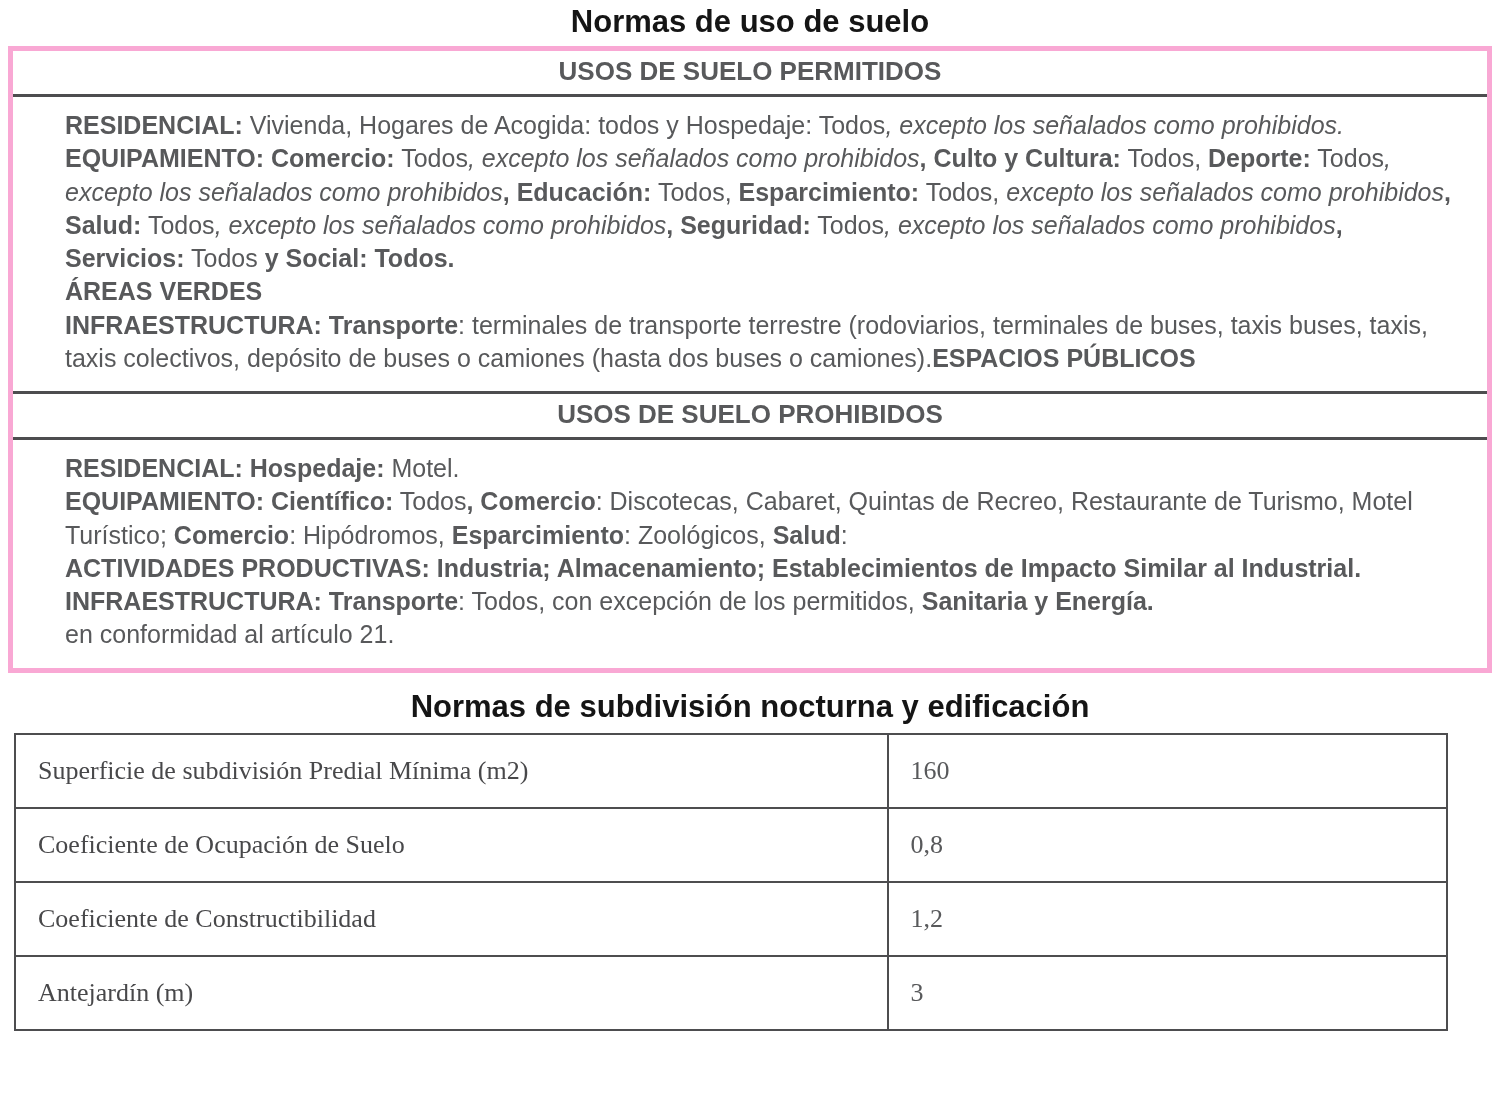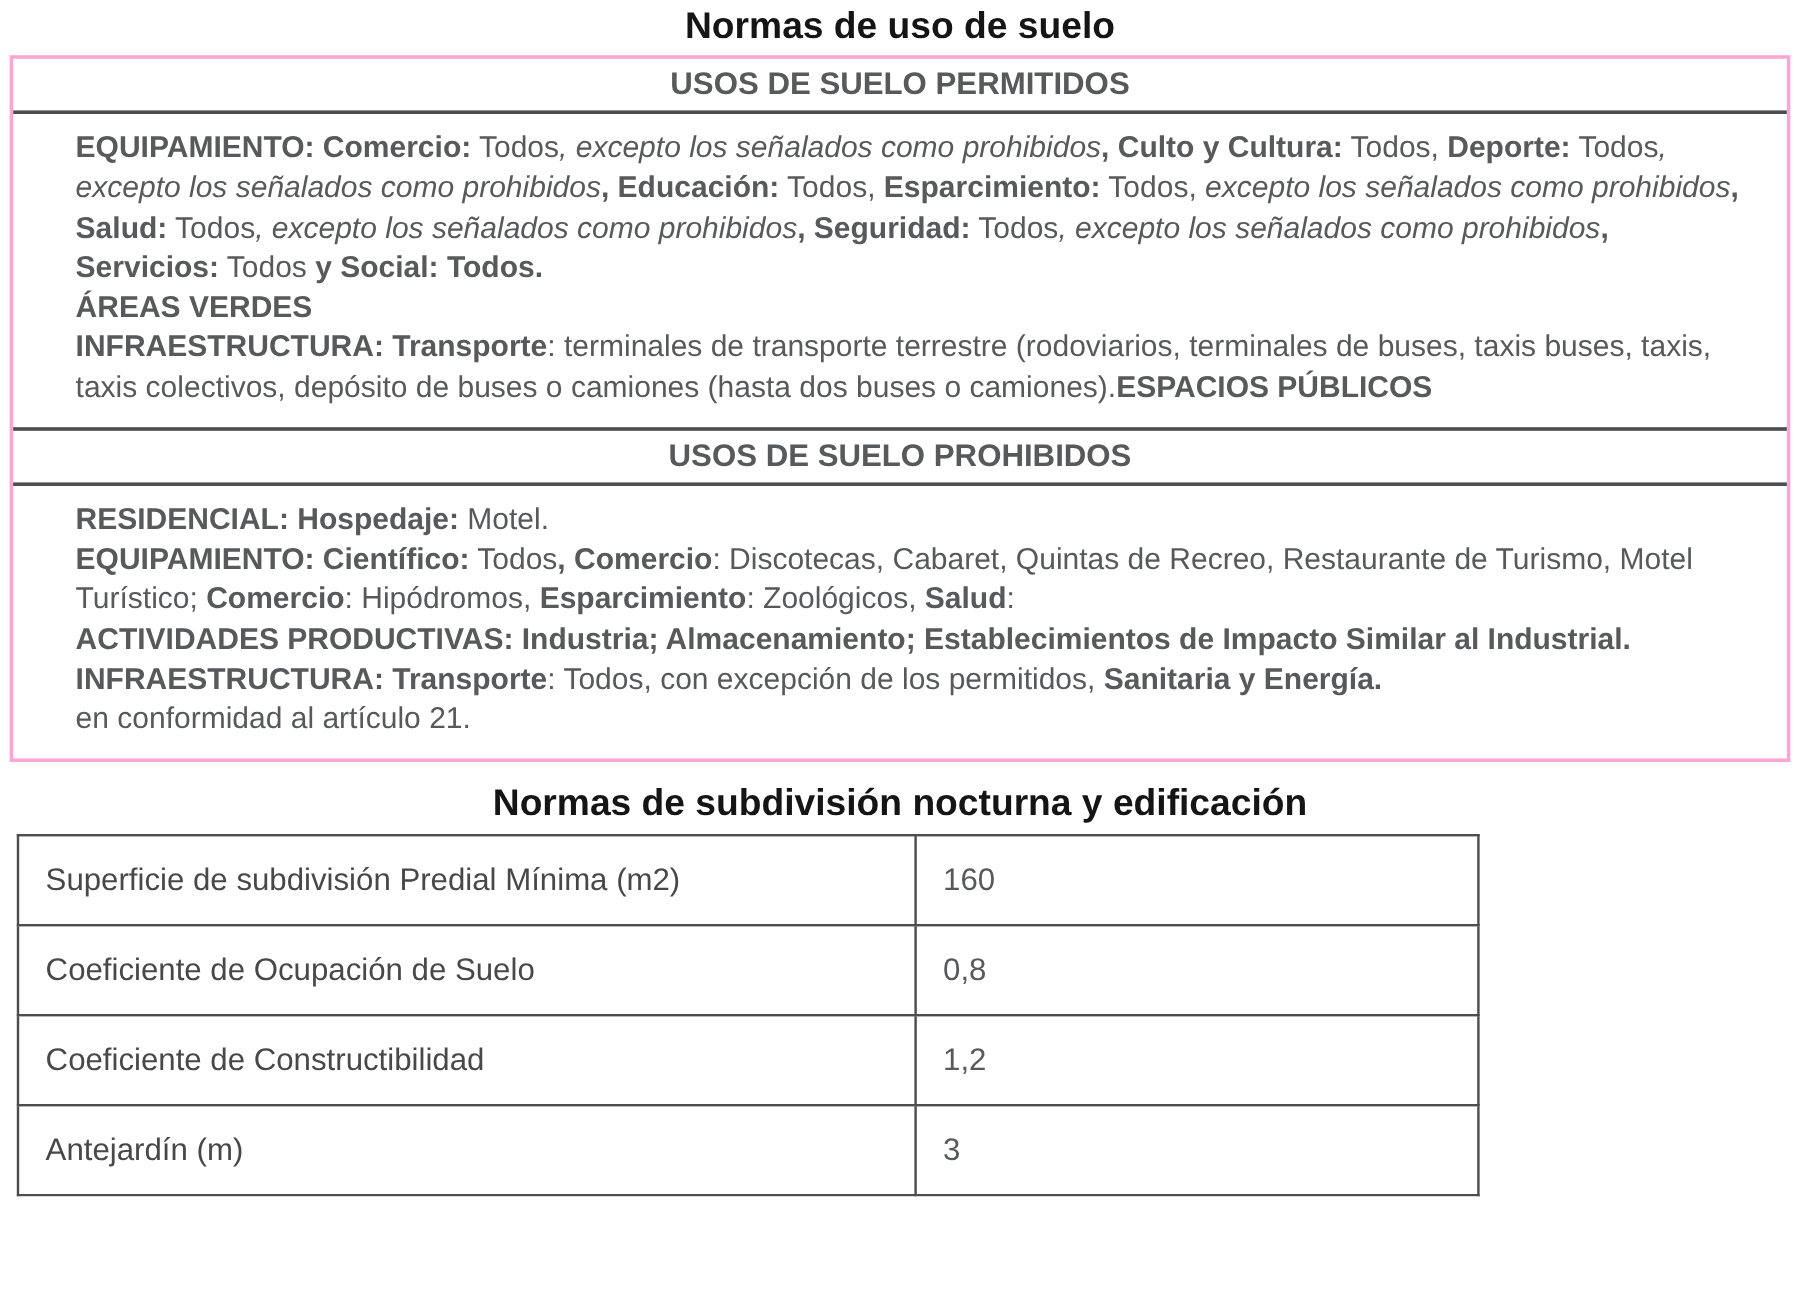--- a/index.html
+++ b/index.html
@@ -15,21 +15,21 @@
   }
   .doc-title {
     text-align: center;
     font-weight: bold;
     font-size: 31px;
     color: #151515;
     margin: 4px 0 6px 0;
   }
   .uso-box {
     margin: 0 8px;
-    border: 3px solid #f9a8d4;
+    border: 5px solid #f9a8d4;
   }
   .section-header {
     text-align: center;
     font-weight: bold;
     font-size: 26px;
     color: #58595b;
     padding: 5px 0 7px 0;
     border-bottom: 3px solid #4d4d4f;
   }
   .section-header.mid {
@@ -40,23 +40,24 @@
     font-size: 25px;
     line-height: 1.33;
     color: #58595b;
   }
   .rich-par { margin: 0; }
   .b { font-weight: bold; }
   .i { font-style: italic; }
   .title2 { margin: 16px 0 8px 0; }
   .subdiv-table {
     margin: 0 14px;
-    width: 1219px;
+    width: 1434px;
     border-collapse: collapse;
     table-layout: fixed;
+    font-family: Liberation Serif, serif;
   }
   .subdiv-table td {
     border: 2px solid #4d4d4f;
     font-size: 26px;
     padding: 21px 18px 21px 22px;
     vertical-align: middle;
   }
   .subdiv-table td.label {
     width: 58%;
     color: #48484a;
@@ -68,20 +69,21 @@
 </head>
 <body>
 
 <div class="doc-title">Normas de uso de suelo</div>
 
 <div class="uso-box">
 
   <div class="section-header">USOS DE SUELO PERMITIDOS</div>
 
   <div class="section-body">
+      <div class="rich-par"><span class="b">RESIDENCIAL:</span><span> Vivienda, Hogares de Acogida: todos y Hospedaje: Todos</span><span class="i">, excepto los señalados</span><span class="i"> </span><span class="i">como prohibidos.</span></div>
       <div class="rich-par"><span class="b">EQUIPAMIENTO: Comercio:</span><span> Todos</span><span class="i">, excepto los señalados como prohibidos</span><span class="b">, Culto y Cultura:</span><span> Todos, </span><span class="b">Deporte:</span><span> Todos</span><span class="i">, excepto los señalados como prohibidos</span><span class="b">, Educación:</span><span> Todos, </span><span class="b">Esparcimiento:</span><span> Todos, </span><span class="i">excepto los señalados como prohibidos</span><span class="b">, Salud:</span><span> Todos</span><span class="i">, excepto los señalados como prohibidos</span><span class="b">, Seguridad:</span><span> Todos</span><span class="i">, excepto los señalados como prohibidos</span><span class="b">, Servicios:</span><span> Todos </span><span class="b">y Social:</span><span class="b"> Todos.</span></div>
       <div class="rich-par"><span class="b">ÁREAS VERDES</span></div>
       <div class="rich-par"><span class="b">INFRAESTRUCTURA: Transporte</span><span>: terminales de transporte terrestre (rodoviarios, terminales de buses, taxis buses, taxis, taxis colectivos, depósito de buses o camiones (hasta dos buses o camiones).</span><span class="b">ESPACIOS PÚBLICOS</span></div>
     </div>
 
   <div class="section-header mid">USOS DE SUELO PROHIBIDOS</div>
 
   <div class="section-body">
       <div class="rich-par"><span class="b">RESIDENCIAL: Hospedaje:</span><span> Motel.</span></div>
       <div class="rich-par"><span class="b">EQUIPAMIENTO: Científico:</span><span> Todos</span><span class="b">, Comercio</span><span>: Discotecas, Cabaret, Quintas de Recreo, Restaurante de Turismo, Motel Turístico; </span><span class="b">Comercio</span><span>: Hipódromos, </span><span class="b">Esparcimiento</span><span>: Zoológicos, </span><span class="b">Salud</span><span>:</span></div>

